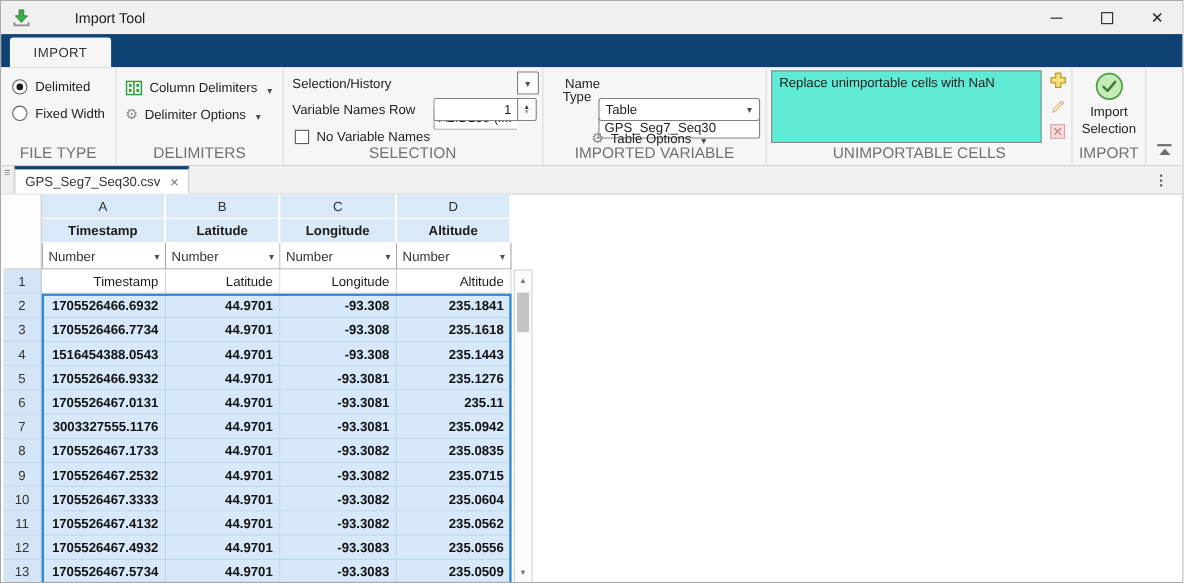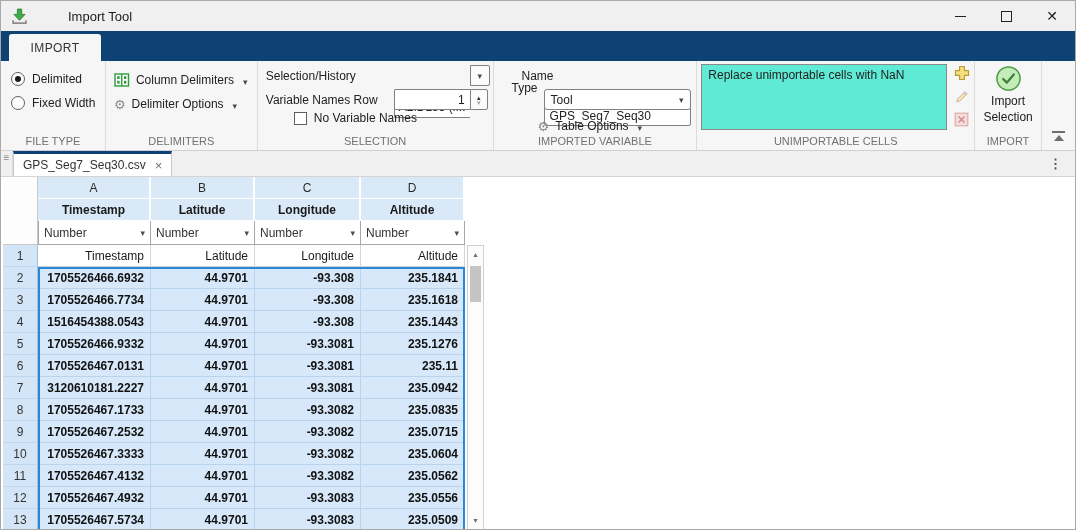--- a/index.html
+++ b/index.html
@@ -20,21 +20,21 @@
   
   .ribbon-tabs { height:30px; background:#0e4174; position:relative; }
   .ribbon-tab { position:absolute; left:8px; top:3px; width:92px; height:27px; background:#f6f6f7;
     border-radius:3px 3px 0 0; display:flex; align-items:center; justify-content:center;
     font-size:12px; color:#333; letter-spacing:.4px; }
 
   
   .ribbon-body { height:90px; background:#f6f6f7; border-bottom:1px solid #d0d0d0; display:flex; }
   .rsection { position:relative; height:100%; border-right:1px solid #dcdcdc; }
   .rsection:last-child { border-right:none; }
-  .slabel { position:absolute; left:0; right:0; bottom:3px; text-align:center; font-size:11px; color:#717171; white-space:nowrap; }
+  .slabel { position:absolute; left:0; right:0; bottom:3px; text-align:center; font-size:14px; color:#717171; white-space:nowrap; }
   .sec-filetype { width:105px; } .sec-delims { width:152px; } .sec-selection { width:236px; }
   .sec-impvar { width:204px; } .sec-unimp { width:278px; } .sec-import { width:67px; } .sec-collapse { width:33px; border-right:none; }
 
   .radio-row { position:absolute; left:10px; display:flex; align-items:center; gap:7px; font-size:12px; color:#222; height:20px; cursor:default; }
   .radio { width:14px; height:14px; border:1px solid #5f5f5f; border-radius:50%; background:#fff; position:relative; flex:0 0 auto; }
   .radio.sel::after { content:""; position:absolute; inset:3px; background:#1a1a1a; border-radius:50%; }
 
   .ribbon-btn { position:absolute; left:8px; display:flex; align-items:flex-end; gap:6px; font-size:12px; color:#222; height:20px; }
   .dd { font-size:9px; color:#4d4d4d; margin-left:3px; }
   .gear { font-family:"DejaVu Sans", sans-serif; font-size:13px; color:#8a8a8a; line-height:1; }
@@ -177,33 +177,33 @@
         </div>
       </div>
       <div class="fieldlabel" style="left:8px; top:29px;">Variable Names Row</div>
       <div class="combo" style="left:136px; top:28px;">
         <input class="spin-field" value="1" style="">
         <div class="spin-btns">
           <span>▴</span>
           <span class="dim">▾</span>
         </div>
       </div>
-      <div class="check-row" style="left:10px; top:48px;margin-left:26px;">
+      <div class="check-row" style="left:10px; top:54px;">
         <span class="checkbox"></span>
         <span>No Variable Names</span>
       </div>
       <div class="slabel">SELECTION</div>
     </div>
 
     <div class="rsection sec-impvar">
-      <div class="fieldlabel" style="left:20px; top:5px; width:40px; text-align:right;">Name</div>
+      <div class="fieldlabel" style="left:12px; top:5px; width:40px; text-align:right;">Name</div>
       <input class="text-input" style="left: 50px; top: 4px; width: 147px; margin-top: 40px;" value="GPS_Seg7_Seq30">
       <div class="fieldlabel" style="left:4px; top:17px; width:40px; text-align:right;">Type</div>
       <div class="select-box" style="left:50px; top:28px; width:147px;">
-        <span>Tool</span>
+        <span>Table</span>
         <span class="dd">▾</span>
       </div>
       <div class="ribbon-btn" style="left:44px; top:52px;">
         <span class="gear">⚙</span>
         <span>Table Options</span>
         <span class="dd">▾</span>
       </div>
       <div class="slabel">IMPORTED VARIABLE</div>
     </div>
 
@@ -327,21 +327,21 @@
         </div>
         <div class="grid-row">
           <div class="rn">6</div>
           <div class="dcell c0">1705526467.0131</div>
           <div class="dcell c1">44.9701</div>
           <div class="dcell c2">-93.3081</div>
           <div class="dcell c3">235.11</div>
         </div>
         <div class="grid-row">
           <div class="rn">7</div>
-          <div class="dcell c0">3120610181.2227</div>
+          <div class="dcell c0">3003327555.1176</div>
           <div class="dcell c1">44.9701</div>
           <div class="dcell c2">-93.3081</div>
           <div class="dcell c3">235.0942</div>
         </div>
         <div class="grid-row">
           <div class="rn">8</div>
           <div class="dcell c0">1705526467.1733</div>
           <div class="dcell c1">44.9701</div>
           <div class="dcell c2">-93.3082</div>
           <div class="dcell c3">235.0835</div>

